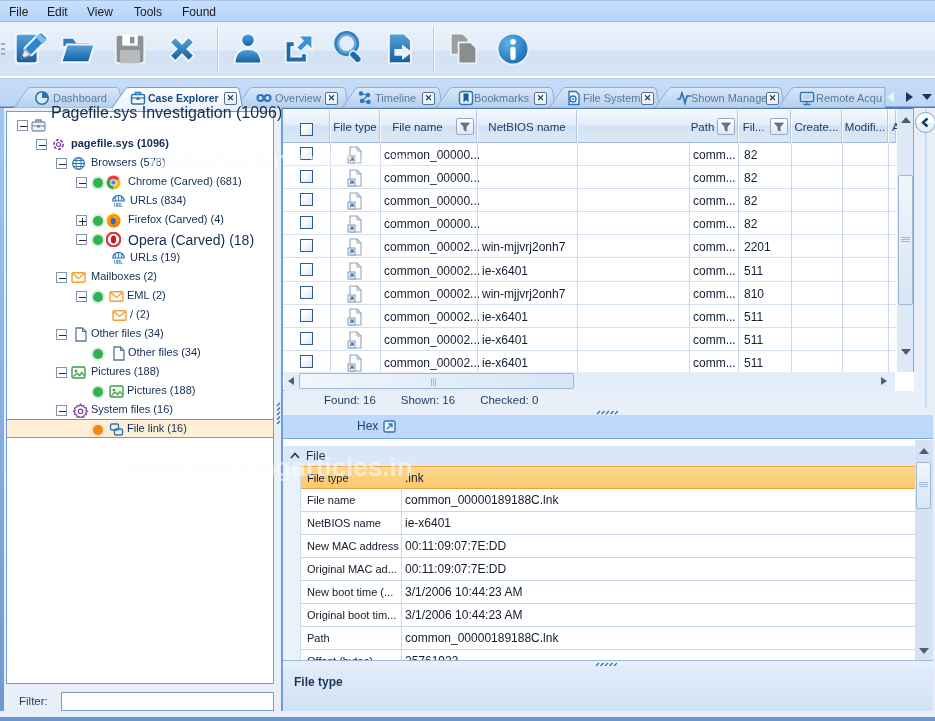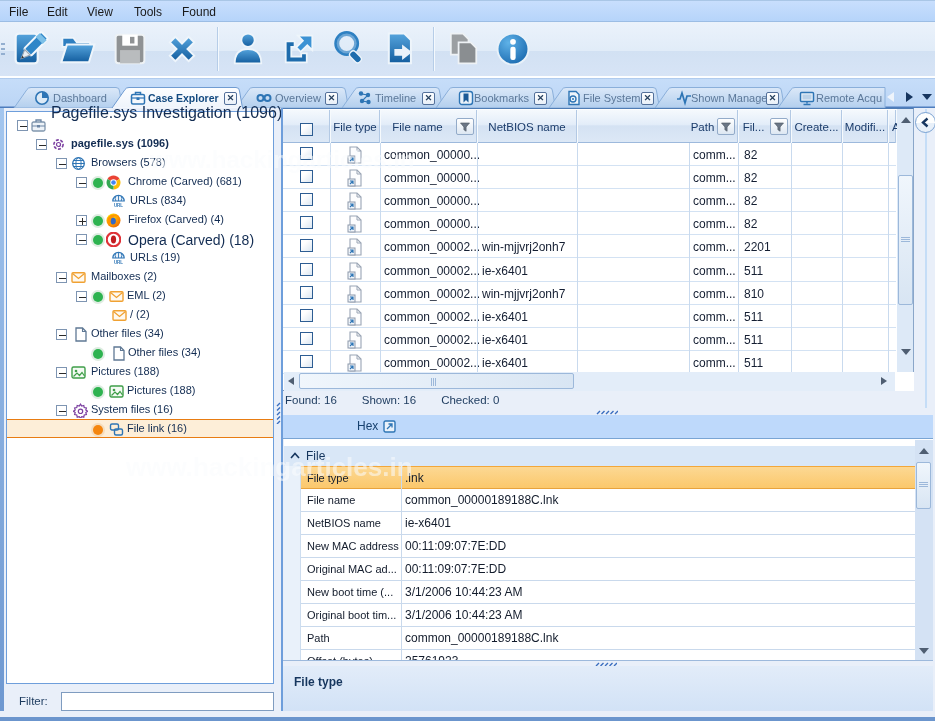--- a/index.html
+++ b/index.html
@@ -30,21 +30,21 @@
 .funnel{position:absolute;top:8px;width:18px;height:17px;border:1px solid #93abc9;border-radius:2px;background:linear-gradient(#fff,#dde7f2);}
 .grow{position:absolute;left:0;width:613px;height:23px;border-bottom:1px solid #d3e2f3;}
 .gvline{position:absolute;top:34px;width:1px;height:232px;background:#c9daee;}
 .gcell{position:absolute;top:5px;font-size:12px;color:#141e32;white-space:nowrap;}
 .cb{position:absolute;width:13px;height:13px;border:1px solid #2d5d93;background:linear-gradient(135deg,#fff 30%,#dbe6f1);}
 .vscroll{left:897px;top:109px;width:16px;height:263px;background:#dde9f7;z-index:3;}
 .hscroll{left:284px;top:372px;width:630px;height:19px;background:#e3edf9;}
 .sthumb{background:linear-gradient(90deg,#f0f6fc,#d8e5f3);border:1px solid #9cb8da;border-radius:2px;}
 .sthumbv{background:linear-gradient(#f0f6fc,#d8e5f3);border:1px solid #9cb8da;border-radius:2px;}
 .arr{position:absolute;width:0;height:0;}
-.foundbar{left:284px;top:394px;width:630px;height:14px;font-size:11.5px;color:#1c3a5e;}
+.foundbar{left:284px;top:394px;width:630px;height:14px;font-size:11.5px;color:#1c3a5e;padding-left:39px;}
 .foundbar span{margin-right:25px;}
 .splitter1{left:284px;top:408px;width:651px;height:7px;background:#e9eff9;}
 .sdots{position:absolute;left:312px;width:22px;height:5px;}
 .ptabrow{left:283px;top:415px;width:650px;height:24px;background:#bed9fb;border-bottom:1px solid #7aa5d4;}
 .ptab{position:absolute;left:1px;top:2px;width:64px;height:22px;background:linear-gradient(#fff,#eef4fb);border:1px solid #7aa5d4;border-bottom:none;border-radius:3px 3px 0 0;font-size:16px;color:#17416f;text-align:center;line-height:21px;margin-top:44px;}
 .propgrid{left:284px;top:439px;width:649px;height:221px;background:#fff;overflow:hidden;}
 .pgroup{position:absolute;left:0;top:7px;width:649px;height:20px;background:#d9e7f7;font-size:12px;color:#16365e;}
 .prow{position:absolute;left:17px;width:898px;height:23px;border-bottom:1px solid #c9d9ec;}
 .prow .lab{position:absolute;left:6px;top:5px;font-size:11px;color:#131c2c;white-space:nowrap;}
 .prow .val{position:absolute;left:104px;top:4px;font-size:12px;color:#131c2c;white-space:nowrap;}

